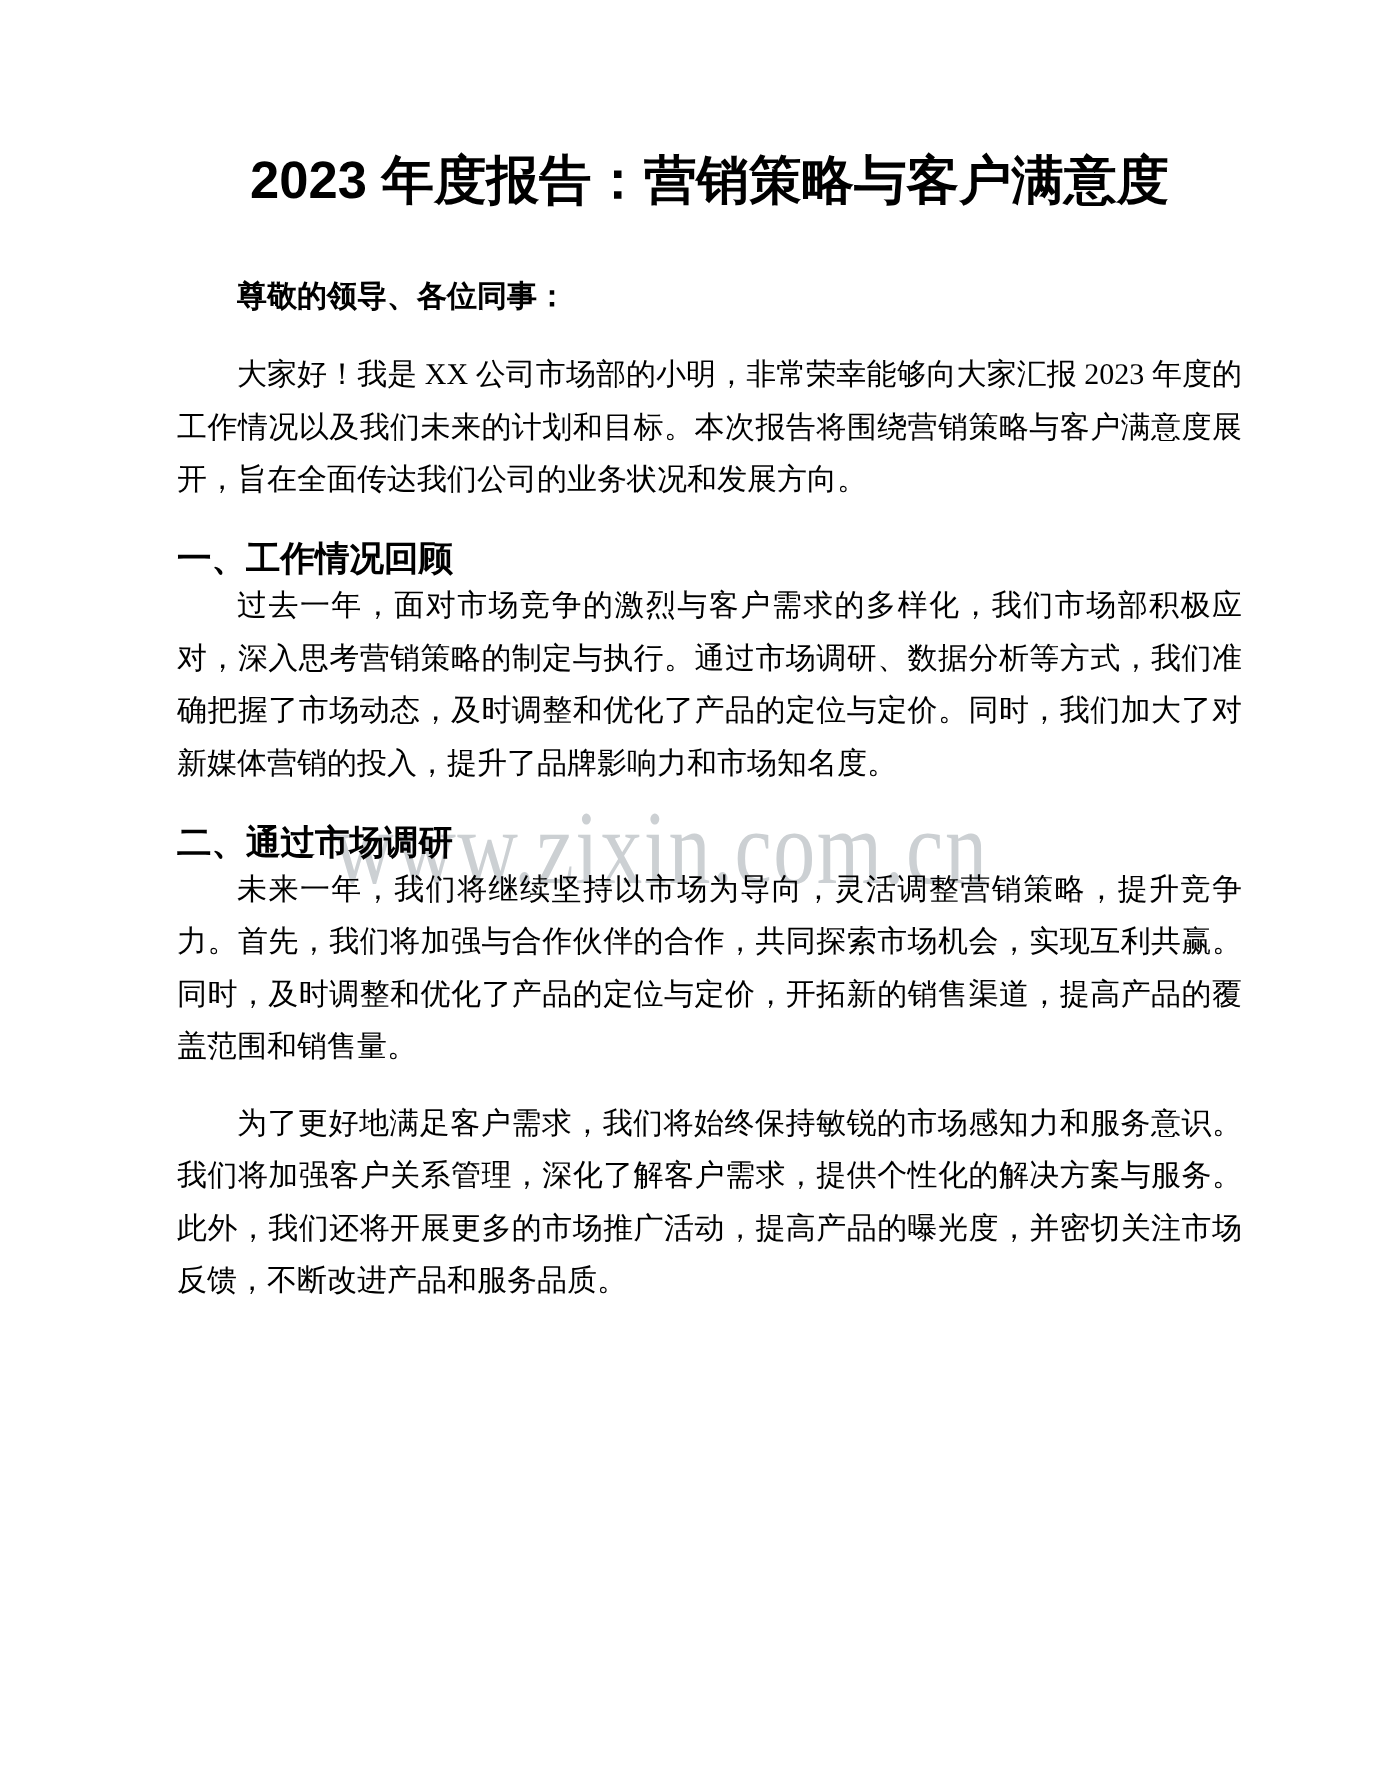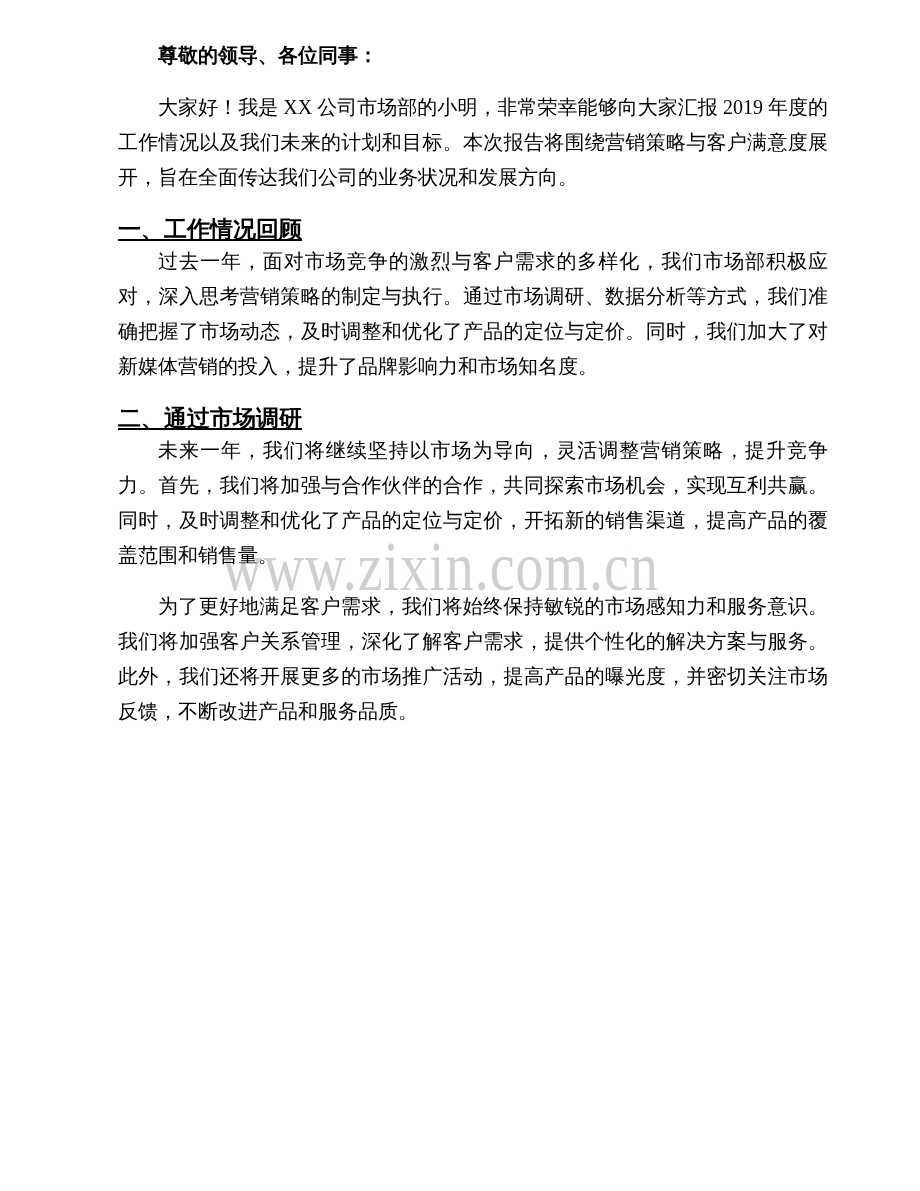--- a/index.html
+++ b/index.html
@@ -51,40 +51,40 @@
     line-height: 35px;
     text-align: justify;
     text-indent: 2em;
   }
   .section-heading {
     margin: 19px 0 0 0;
     font-family: "Liberation Sans", "DejaVu Sans", sans-serif;
     font-weight: 700;
     font-size: 23px;
     line-height: 30px;
-    text-decoration: underline;
   }
   .mt16 { margin-top: 16px; }
   .mt17 { margin-top: 17px; }
   .mt18 { }
   .mt38 { margin-top: 38px; font-weight: bold; }
 </style>
 </head>
 <body>
 
 <div class="page">
 
   <div class="watermark">www.zixin.com.cn</div>
 
   <div class="doc">
 
+    <h1 class="title">2023 年度报告：营销策略与客户满意度</h1>
 
     <p class="body-text mt38">尊敬的领导、各位同事：</p>
 
-    <p class="body-text mt17">大家好！我是 XX 公司市场部的小明，非常荣幸能够向大家汇报 2019 年度的工作情况以及我们未来的计划和目标。本次报告将围绕营销策略与客户满意度展开，旨在全面传达我们公司的业务状况和发展方向。</p>
+    <p class="body-text mt17">大家好！我是 XX 公司市场部的小明，非常荣幸能够向大家汇报 2023 年度的工作情况以及我们未来的计划和目标。本次报告将围绕营销策略与客户满意度展开，旨在全面传达我们公司的业务状况和发展方向。</p>
 
     <h2 class="section-heading">一、工作情况回顾</h2>
 
     <p class="body-text mt18">过去一年，面对市场竞争的激烈与客户需求的多样化，我们市场部积极应对，深入思考营销策略的制定与执行。通过市场调研、数据分析等方式，我们准确把握了市场动态，及时调整和优化了产品的定位与定价。同时，我们加大了对新媒体营销的投入，提升了品牌影响力和市场知名度。</p>
 
 
     <h2 class="section-heading">二、通过市场调研</h2>
 
     <p class="body-text mt18">未来一年，我们将继续坚持以市场为导向，灵活调整营销策略，提升竞争力。首先，我们将加强与合作伙伴的合作，共同探索市场机会，实现互利共赢。同时，及时调整和优化了产品的定位与定价，开拓新的销售渠道，提高产品的覆盖范围和销售量。</p>
 

